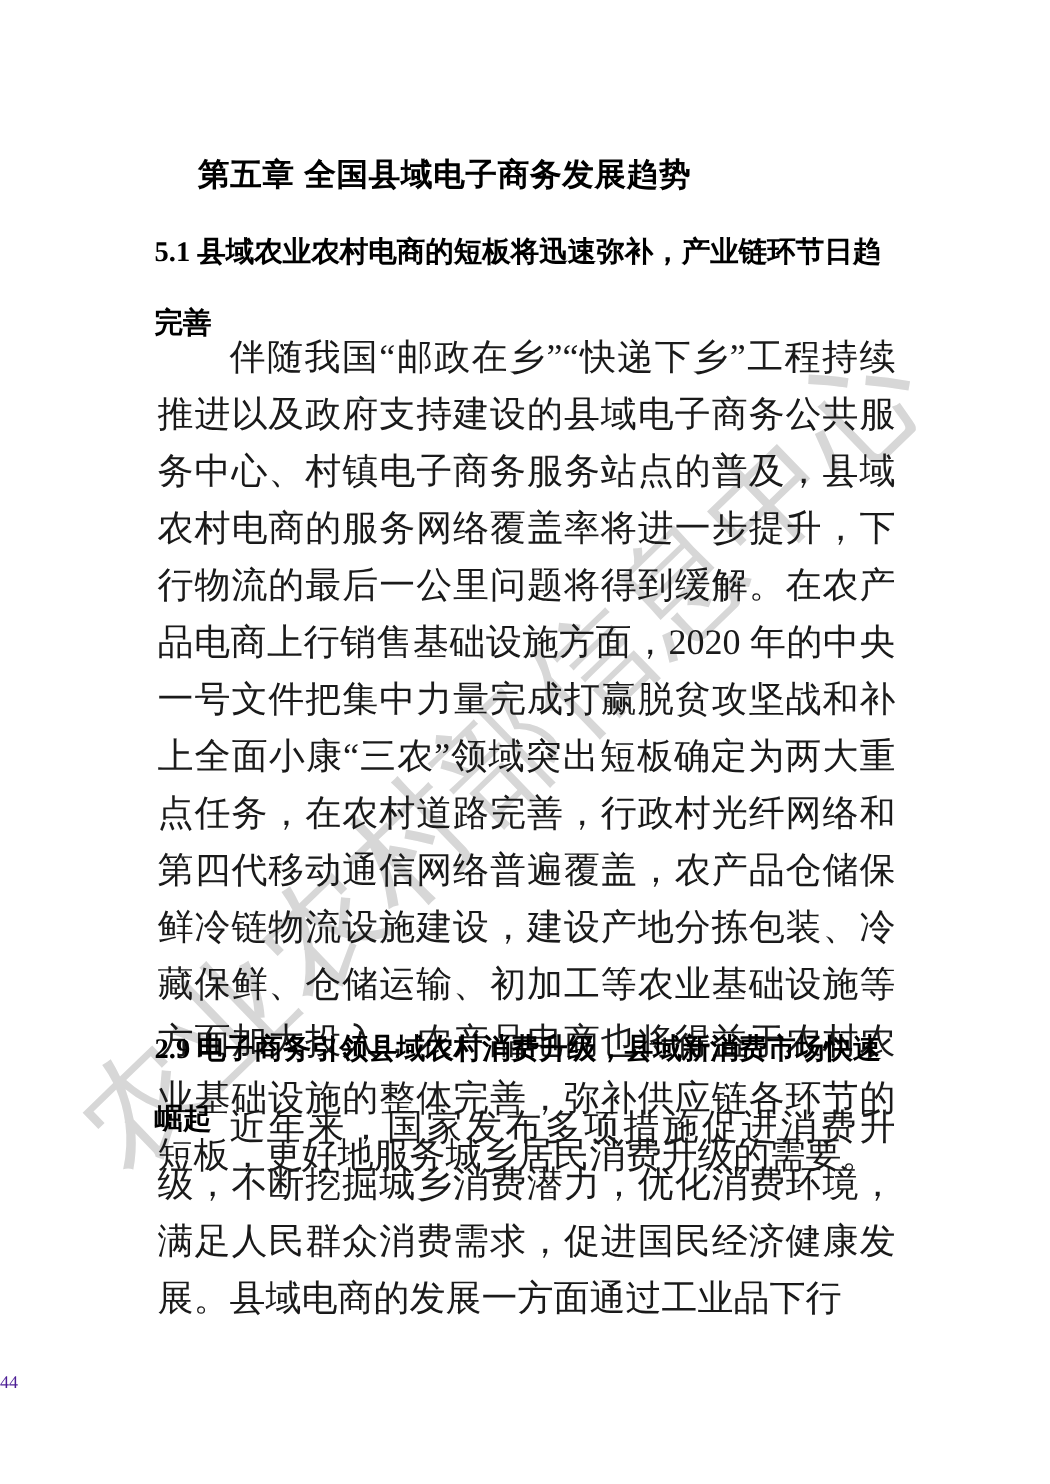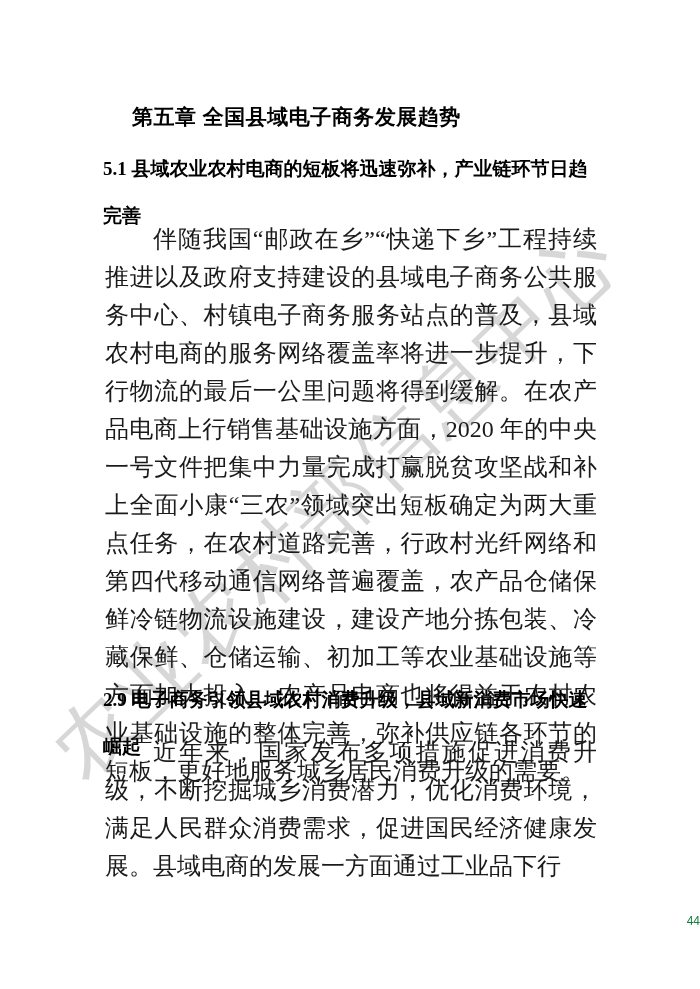--- a/index.html
+++ b/index.html
@@ -70,25 +70,25 @@
     word-break: break-all;
     color: #1a1a1a;
   }
   .body-para.p1 { top: 220px; }
   .body-para.p2 { top: 733px; }
   .page-number {
     position: absolute;
     left: 0;
     top: 914px;
     width: 100%;
-    text-align: right;
+    text-align: left;
     z-index: 1;
     font-size: 12px;
-    color: #15803d;
-    font-family: Liberation Sans, sans-serif;
+    color: #4c1d95;
+    font-family: Liberation Serif, serif;
   }
 </style>
 </head>
 <body>
 
 <div class="page">
 
   <div class="watermark">农业农村部信息中心</div>
 
   <h1 class="chapter-title">第五章 全国县域电子商务发展趋势</h1>

